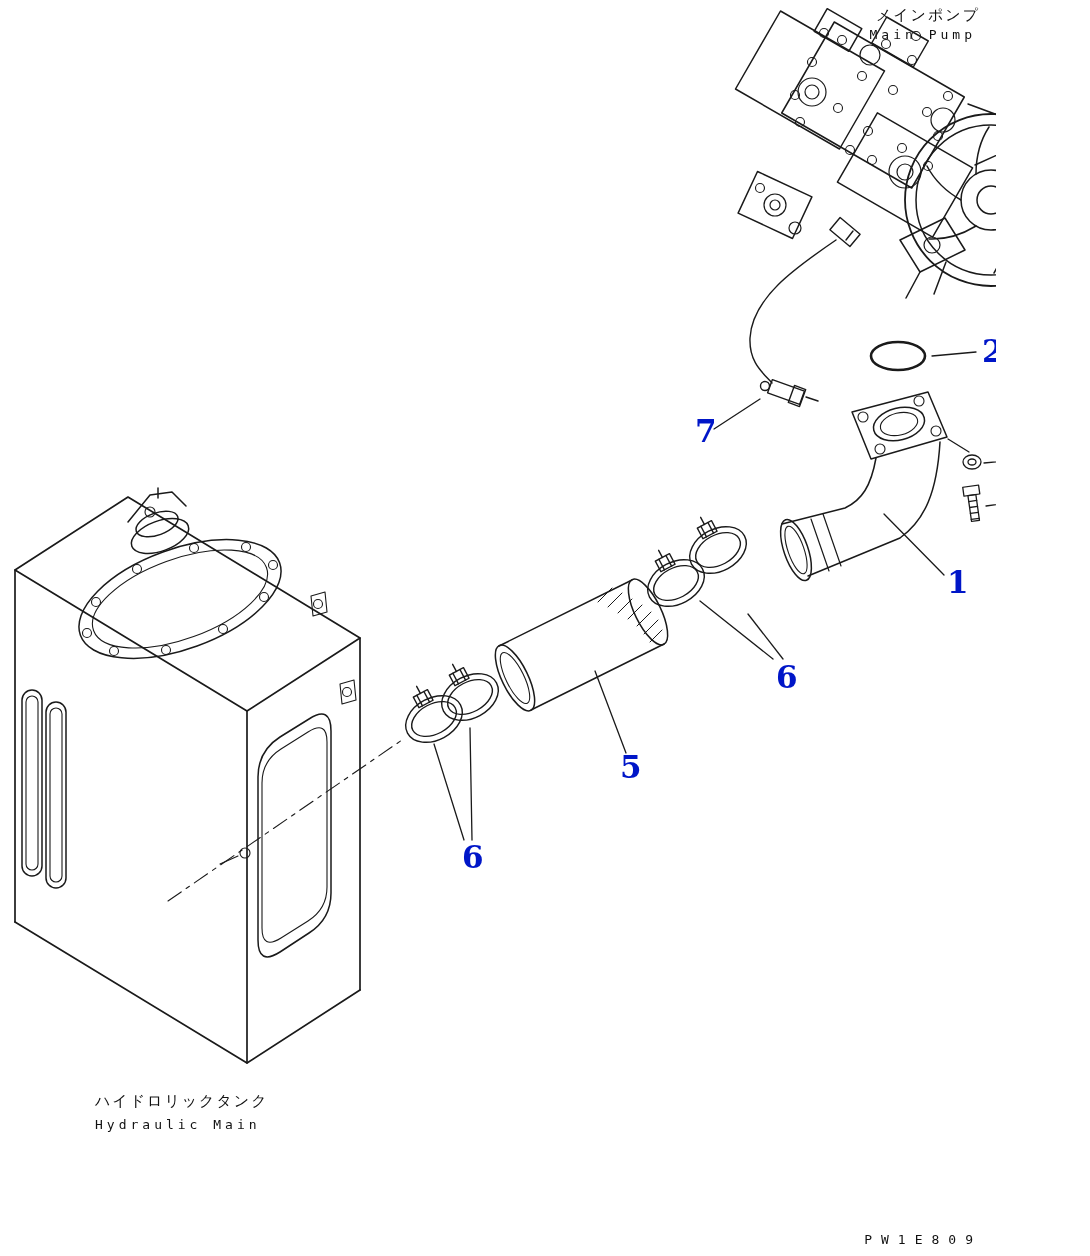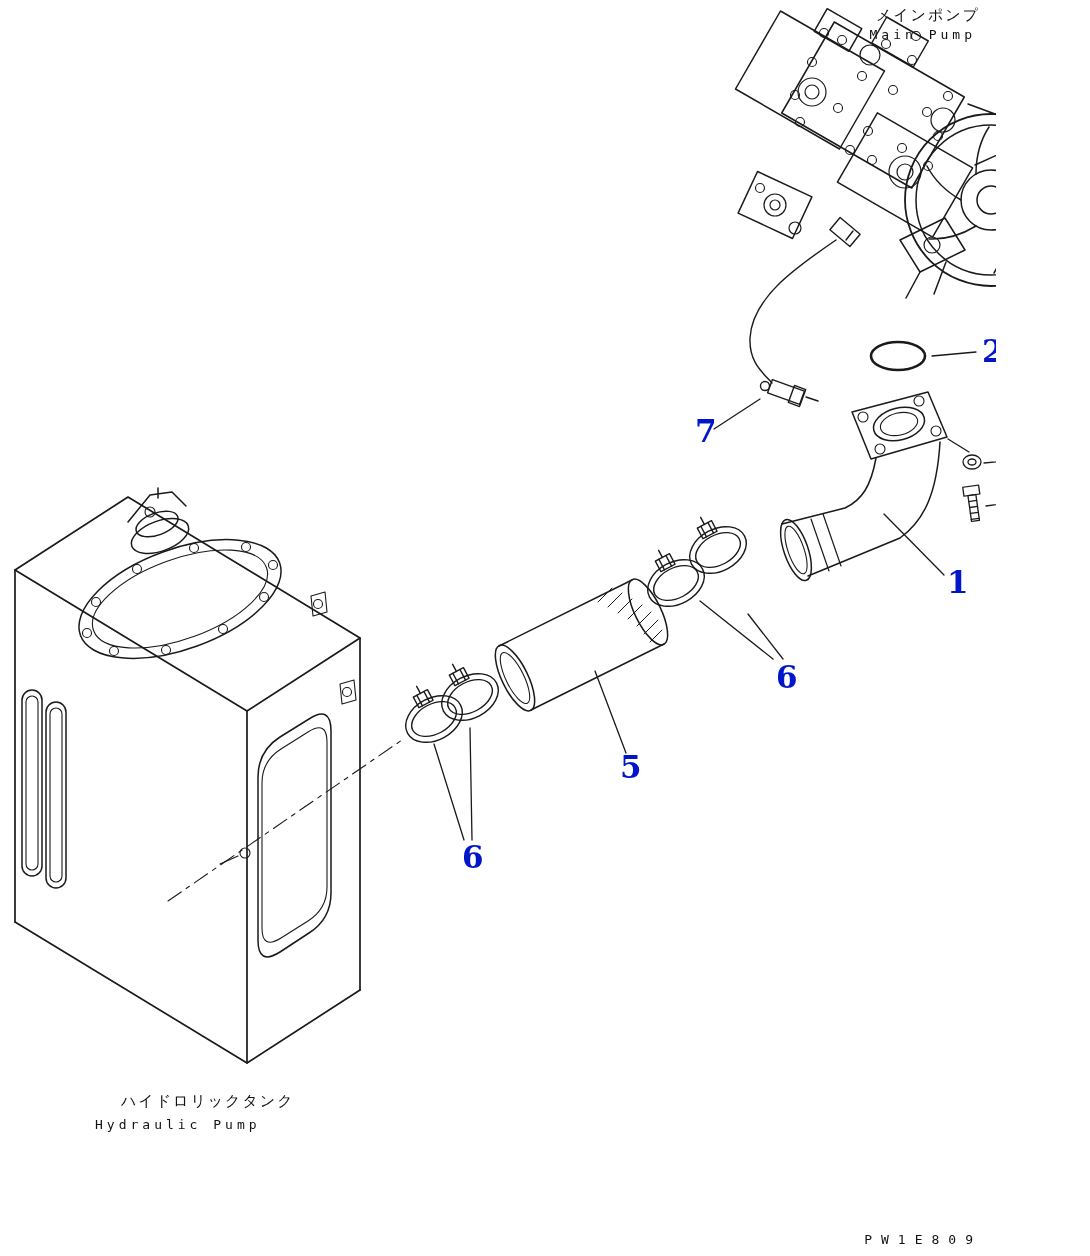--- a/index.html
+++ b/index.html
@@ -264,22 +264,22 @@
         <line x1="434" y1="744" x2="464" y2="840"></line>
         <line x1="470" y1="728" x2="472" y2="840"></line>
       </g>
 
     </g>
   </svg>
 
   <div class="label-jp" style="top:6px; right:16px;">メインポンプ</div>
   <div class="label-en" style="top:27px; right:20px;">Main Pump</div>
 
-  <div class="label-jp" style="top:1092px; left:95px;margin-left:26px;">ハイドロリックタンク</div>
-  <div class="label-en" style="top:1117px; left:95px;">Hydraulic Pump</div>
+  <div class="label-jp" style="top:1092px; left:95px;">ハイドロリックタンク</div>
+  <div class="label-en" style="top:1117px; left:95px;">Hydraulic Main</div>
 
   <div class="code" style="top:1232px; right:14px;">PW1E809</div>
 
   <div class="callout" style="left:982px; top:336px;">2</div>
   <div class="callout" style="left:695px; top:416px;">7</div>
   <div class="callout" style="left:1031px; top:442px;">4</div>
   <div class="callout" style="left:1029px; top:485px;">3</div>
   <div class="callout" style="left:947px; top:567px;">1</div>
   <div class="callout" style="left:776px; top:662px;">6</div>
   <div class="callout" style="left:620px; top:752px;">5</div>

